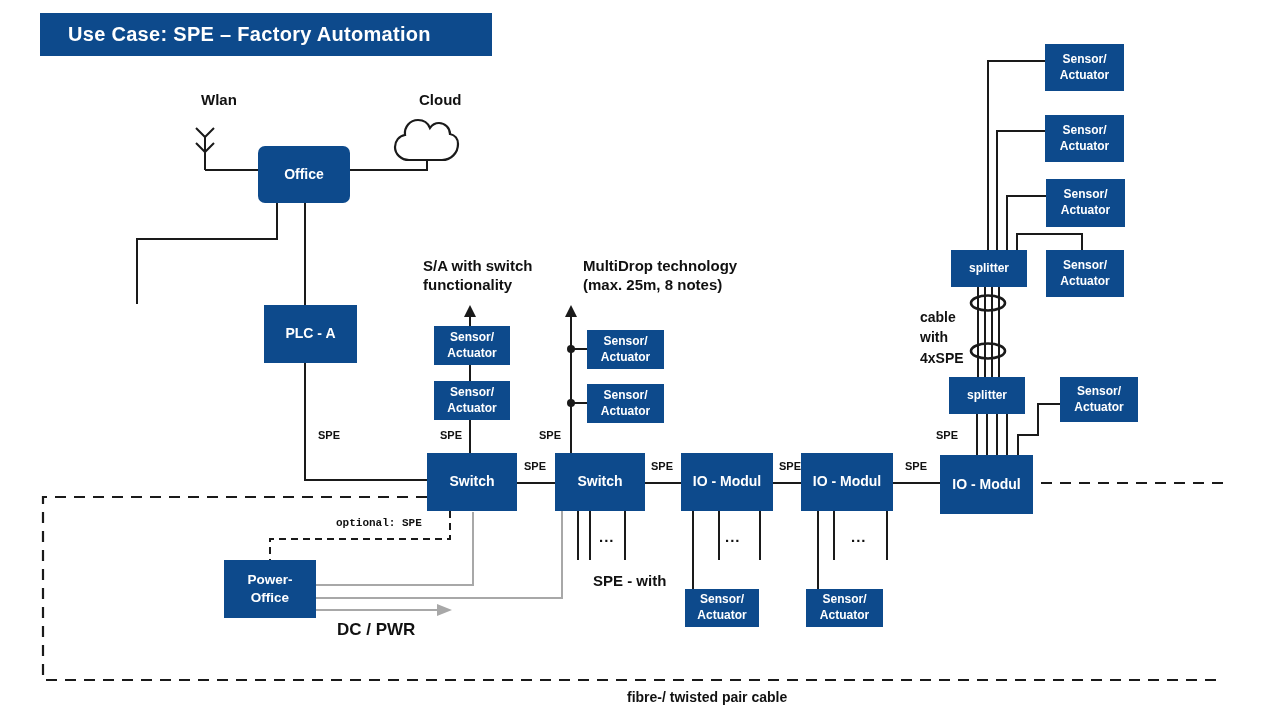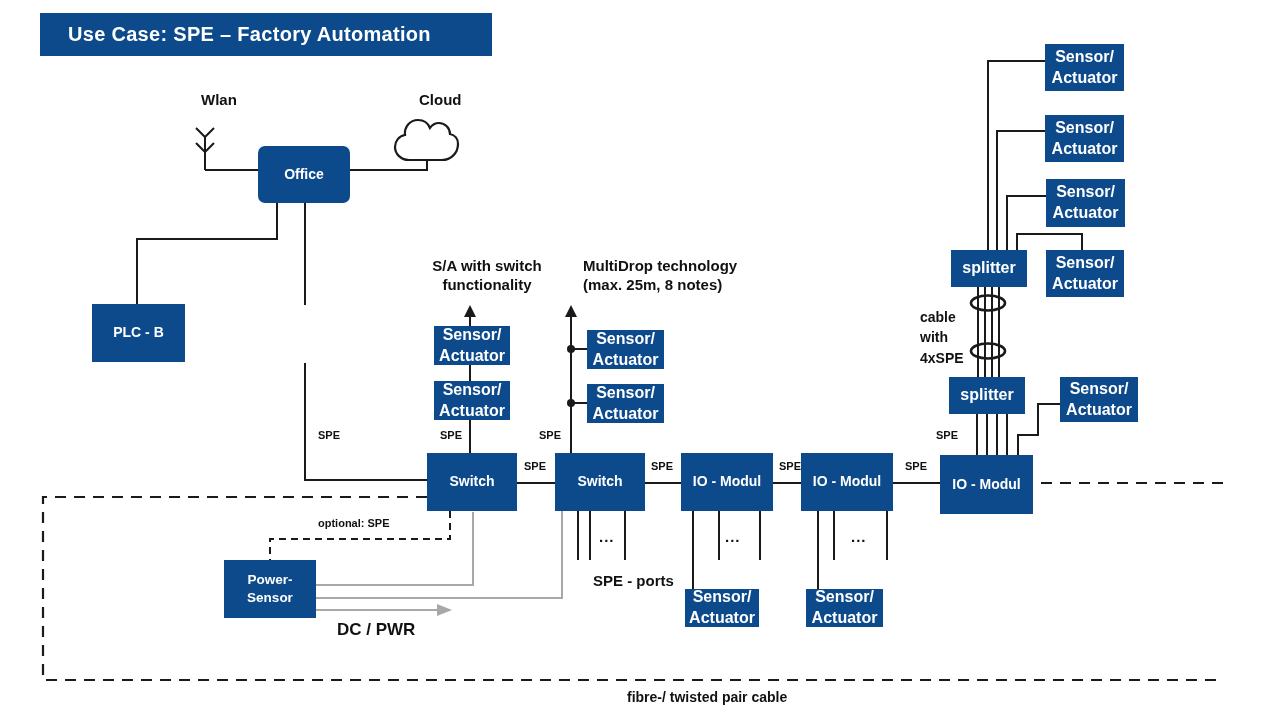--- a/index.html
+++ b/index.html
@@ -9,25 +9,25 @@
   }
   #svg-layer{position:absolute;left:0;top:0;width:1280px;height:712px;}
   .banner{
     position:absolute;background:#0d4a8c;color:#fff;display:flex;align-items:center;
     font-weight:bold;font-size:20px;letter-spacing:.3px;padding-left:28px;box-sizing:border-box;
   }
   .node{
     position:absolute;background:#0d4a8c;color:#fff;display:flex;align-items:center;justify-content:center;
     font-weight:bold;font-size:14px;text-align:center;white-space:pre-line;line-height:1.22;box-sizing:border-box;
   }
-  .node.small{font-size:16px;line-height:1.3;}
+  .node.small{font-size:12px;line-height:1.3;}
   .lbl{
     position:absolute;color:#111;font-weight:bold;white-space:pre-line;
   }
-  .lbl.center{text-align:center;}
+  .lbl.center{text-align:left;}
   .big{font-size:15px;line-height:1.25;margin-left:15px;}
   .spe{font-size:11px;}
   .tiny{font-size:14px;line-height:1.45;}
   .dots{font-size:15px;letter-spacing:1px;}
 </style>
 </head>
 <body>
 
 <div id="canvas">
 
@@ -94,21 +94,21 @@
       <path d="M316,585 H473 V512"></path>
       <path d="M316,598 H562 V511"></path>
       <path d="M316,610 H440"></path>
     </g>
     <polygon points="452,610 437,604 437,616" fill="#a8a8a8"></polygon>
   </svg>
 
   <div class="banner" style="left:40px;top:13px;width:452px;height:43px;">Use Case: SPE – Factory Automation</div>
 
   <div class="node" style="left:258px;top:146px;width:92px;height:57px;border-radius:7px;">Office</div>
-  <div class="node" style="left:92px;top:304px;width:93px;height:58px;">PLC - B</div>
+  <div class="node" style="left:264px;top:305px;width:93px;height:58px;">PLC - A</div>
 
   <div class="node small" style="left:434px;top:326px;width:76px;height:39px;">Sensor/
 Actuator</div>
   <div class="node small" style="left:434px;top:381px;width:76px;height:39px;">Sensor/
 Actuator</div>
   <div class="node small" style="left:587px;top:330px;width:77px;height:39px;">Sensor/
 Actuator</div>
   <div class="node small" style="left:587px;top:384px;width:77px;height:39px;">Sensor/
 Actuator</div>
 
@@ -130,46 +130,46 @@
   <div class="node small" style="left:949px;top:377px;width:76px;height:37px;">splitter</div>
   <div class="node small" style="left:1060px;top:377px;width:78px;height:45px;">Sensor/
 Actuator</div>
 
   <div class="node small" style="left:685px;top:589px;width:74px;height:38px;">Sensor/
 Actuator</div>
   <div class="node small" style="left:806px;top:589px;width:77px;height:38px;">Sensor/
 Actuator</div>
 
   <div class="node small" style="left:224px;top:560px;width:92px;height:58px;font-size:13.5px;">Power-
-Sensor</div>
+Office</div>
 
   <div class="lbl big" style="left:186px;top:91px;">Wlan</div>
   <div class="lbl big" style="left:404px;top:91px;">Cloud</div>
 
   <div class="lbl big center" style="left:408px;top:257px;width:128px;">S/A with switch
 functionality</div>
   <div class="lbl big" style="left:568px;top:257px;">MultiDrop technology
 (max. 25m, 8 notes)</div>
 
   <div class="lbl spe" style="left:318px;top:429px;">SPE</div>
   <div class="lbl spe" style="left:440px;top:429px;">SPE</div>
   <div class="lbl spe" style="left:539px;top:429px;">SPE</div>
   <div class="lbl spe" style="left:936px;top:429px;">SPE</div>
   <div class="lbl spe" style="left:524px;top:460px;">SPE</div>
   <div class="lbl spe" style="left:651px;top:460px;">SPE</div>
   <div class="lbl spe" style="left:779px;top:460px;">SPE</div>
   <div class="lbl spe" style="left:905px;top:460px;">SPE</div>
 
-  <div class="lbl spe" style="left:318px;top:517px;">optional: SPE</div>
+  <div class="lbl spe" style="left:336px;top:517px;font-family:Liberation Mono, monospace;">optional: SPE</div>
 
   <div class="lbl dots" style="left:599px;top:528px;">...</div>
   <div class="lbl dots" style="left:725px;top:528px;">...</div>
   <div class="lbl dots" style="left:851px;top:528px;">...</div>
 
-  <div class="lbl big" style="left:578px;top:572px;">SPE - ports</div>
+  <div class="lbl big" style="left:578px;top:572px;">SPE - with</div>
   <div class="lbl" style="left:337px;top:620px;font-size:17px;">DC / PWR</div>
   <div class="lbl tiny" style="left:920px;top:307px;">cable
 with
 4xSPE</div>
 
   <div class="lbl tiny" style="left:627px;top:687px;text-align:right;">fibre-/ twisted pair cable</div>
 
 </div>
 
 </body></html>

